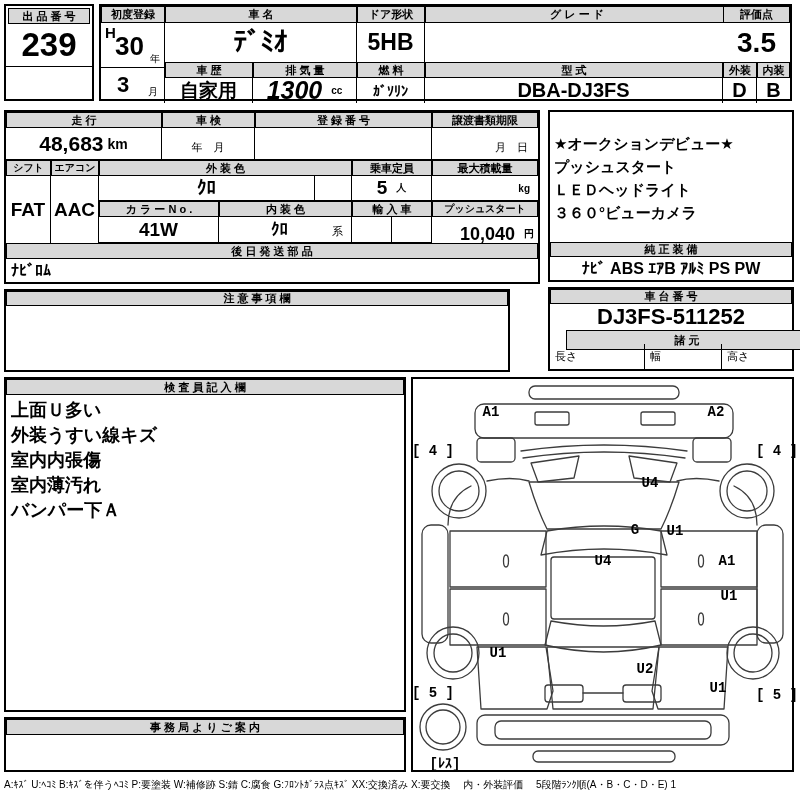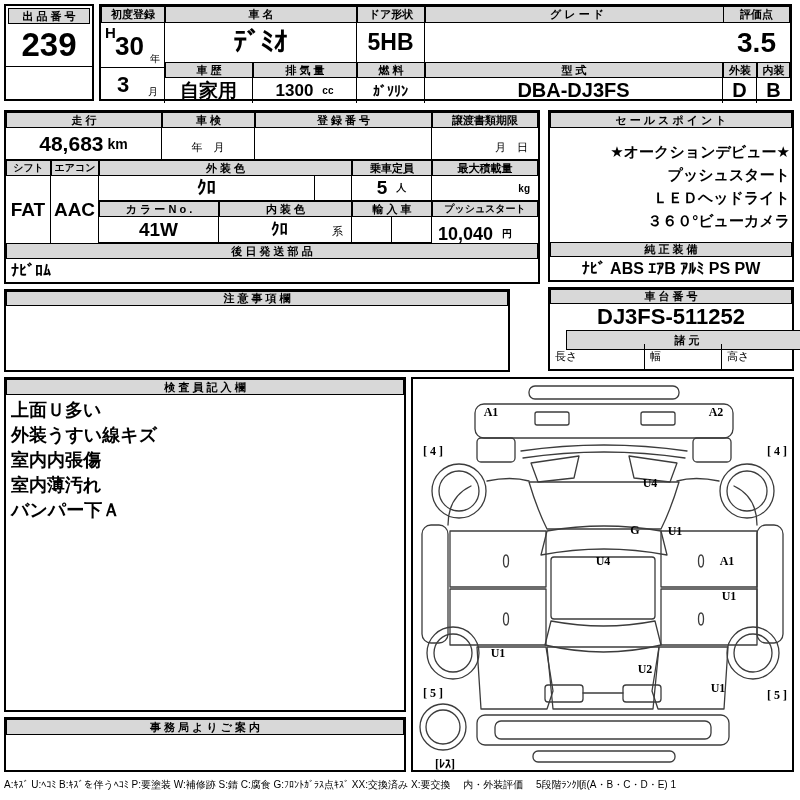--- a/index.html
+++ b/index.html
@@ -20,22 +20,22 @@
   .brd-r{border-right:1px solid #000;}
   .brd-b{border-bottom:1px solid #000;}
   .brd-t{border-top:1px solid #000;}
   .unit{font-size:10px;font-weight:bold;margin-left:9px;}
   .small{font-size:11px;}
   .left-align{justify-content:flex-start;padding-left:5px;}
   .list{position:absolute;box-sizing:border-box;}
   .list > div{white-space:nowrap;}
   .mark{
     position:absolute;transform:translate(-50%,-50%);
-    font-weight:bold;font-size:12px;white-space:nowrap;
-    font-family:Liberation Serif, serif;
+    font-weight:bold;font-size:14px;white-space:nowrap;
+    font-family:Liberation Mono, monospace;
   }
   svg{position:absolute;left:0;top:0;}
   #legend{
     position:absolute;left:4px;top:778px;width:792px;
     font-size:10px;letter-spacing:0px;white-space:nowrap;overflow:hidden;
   }
 </style>
 </head>
 <body>
 
@@ -57,21 +57,21 @@
     <span style="position:absolute;left:16px;top:4px;font-weight:bold;font-size:22px;">3</span>
     <span style="position:absolute;right:6px;bottom:4px;font-size:10px;">月</span>
   </div>
 
   <div class="cell hdr" style="left:64px;top:0;width:192px;height:17px;">車 名</div>
   <div class="cell val b brd-r" style="left:64px;top:17px;width:192px;height:39px;font-size:27px;">ﾃﾞﾐｵ</div>
   <div class="cell hdr" style="left:64px;top:56px;width:88px;height:16px;">車 歴</div>
   <div class="cell val b brd-r" style="left:64px;top:72px;width:88px;height:25px;font-size:19px;">自家用</div>
   <div class="cell hdr" style="left:152px;top:56px;width:104px;height:16px;">排 気 量</div>
   <div class="cell val brd-r" style="left:152px;top:72px;width:104px;height:25px;">
-    <span class="b" style="font-size:17px;">1300</span>
+    <span class="b" style="font-size:25px;font-style:italic;">1300</span>
     <span class="unit">cc</span>
   </div>
 
   <div class="cell hdr" style="left:256px;top:0;width:68px;height:17px;">ドア形状</div>
   <div class="cell val b brd-r" style="left:256px;top:17px;width:68px;height:39px;font-size:23px;">5HB</div>
   <div class="cell hdr" style="left:256px;top:56px;width:68px;height:16px;">燃 料</div>
   <div class="cell val b brd-r" style="left:256px;top:72px;width:68px;height:25px;font-size:14px;">ｶﾞｿﾘﾝ</div>
 
   <div class="cell hdr" style="left:324px;top:0;width:304px;height:17px;">グ レ ー ド</div>
   <div class="cell hdr" style="left:324px;top:56px;width:298px;height:16px;">型 式</div>
@@ -123,37 +123,36 @@
   <div class="cell hdr" style="left:346px;top:89px;width:80px;height:16px;">輸 入 車</div>
   <div class="cell hdr" style="left:426px;top:89px;width:106px;height:16px;font-size:10px;">プッシュスタート</div>
 
   <div class="cell val b brd-r brd-b" style="left:93px;top:105px;width:120px;height:26px;font-size:19px;">41W</div>
   <div class="cell brd-r brd-b" style="left:213px;top:105px;width:133px;height:26px;">
     <span class="b" style="position:absolute;left:52px;top:3px;font-size:17px;">ｸﾛ</span>
     <span style="position:absolute;right:8px;top:7px;font-size:11px;">系</span>
   </div>
   <div class="cell brd-r brd-b" style="left:346px;top:105px;width:40px;height:26px;"></div>
   <div class="cell brd-r brd-b" style="left:386px;top:105px;width:40px;height:26px;"></div>
-  <div class="cell val brd-b" style="left:404px;top:105px;width:106px;height:35px;justify-content:flex-end;padding-right:4px;">
+  <div class="cell val brd-b" style="left:426px;top:105px;width:106px;height:35px;justify-content:flex-end;padding-right:4px;">
     <span class="b" style="font-size:18px;">10,040</span>
     <span class="unit">円</span>
   </div>
 
   <div class="cell hdr" style="left:0;top:131px;width:532px;height:16px;">後 日 発 送 部 品</div>
   <div class="cell val b left-align" style="left:0;top:147px;width:532px;height:23px;font-size:16px;">ﾅﾋﾞﾛﾑ</div>
 </div>
 
 <div class="box" style="left:4px;top:289px;width:506px;height:83px;">
   <div class="cell hdr" style="left:0;top:0;width:502px;height:15px;">注 意 事 項 欄</div>
   <div class="cell" style="left:0;top:15px;width:502px;height:64px;"></div>
 </div>
 
 <div class="box" style="left:548px;top:110px;width:246px;height:172px;">
-  <div class="cell hdr" style="left:0;top:0;width:242px;height:16px;">セ ー ル ス ポ イ ン ト</div>
-  <div class="list b" style="left:4px;top:28px;width:236px;height:108px;font-size:15px;line-height:23px;text-align:right;">
+  <div class="list b" style="left:4px;top:20px;width:236px;height:108px;font-size:15px;line-height:23px;">
       <div>★オークションデビュー★</div>
       <div>プッシュスタート</div>
       <div>ＬＥＤヘッドライト</div>
       <div>３６０°ビューカメラ</div>
     </div>
   <div class="cell hdr" style="left:0;top:130px;width:242px;height:15px;">純 正 装 備</div>
   <div class="cell val b" style="left:0;top:145px;width:242px;height:23px;font-size:16px;">ﾅﾋﾞ  ABS  ｴｱB  ｱﾙﾐ  PS  PW</div>
 </div>
 
 <div class="box" style="left:548px;top:287px;width:246px;height:84px;">

